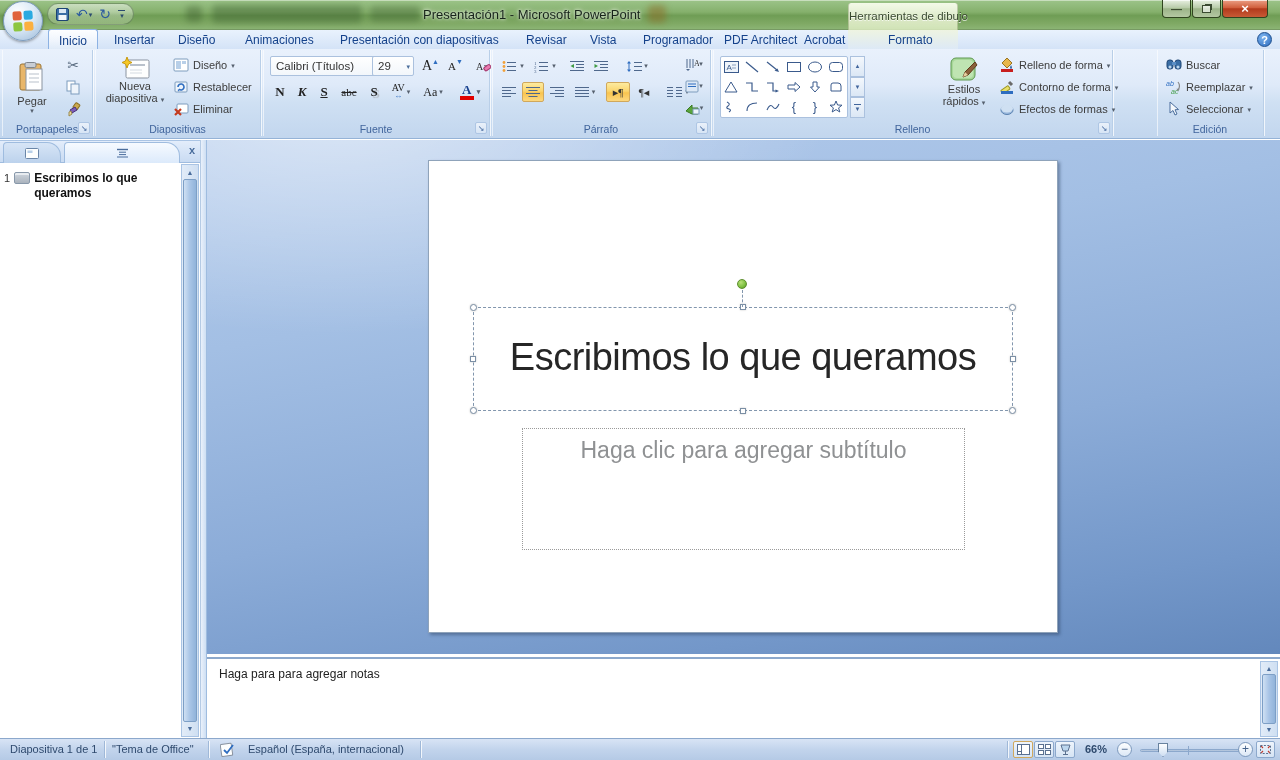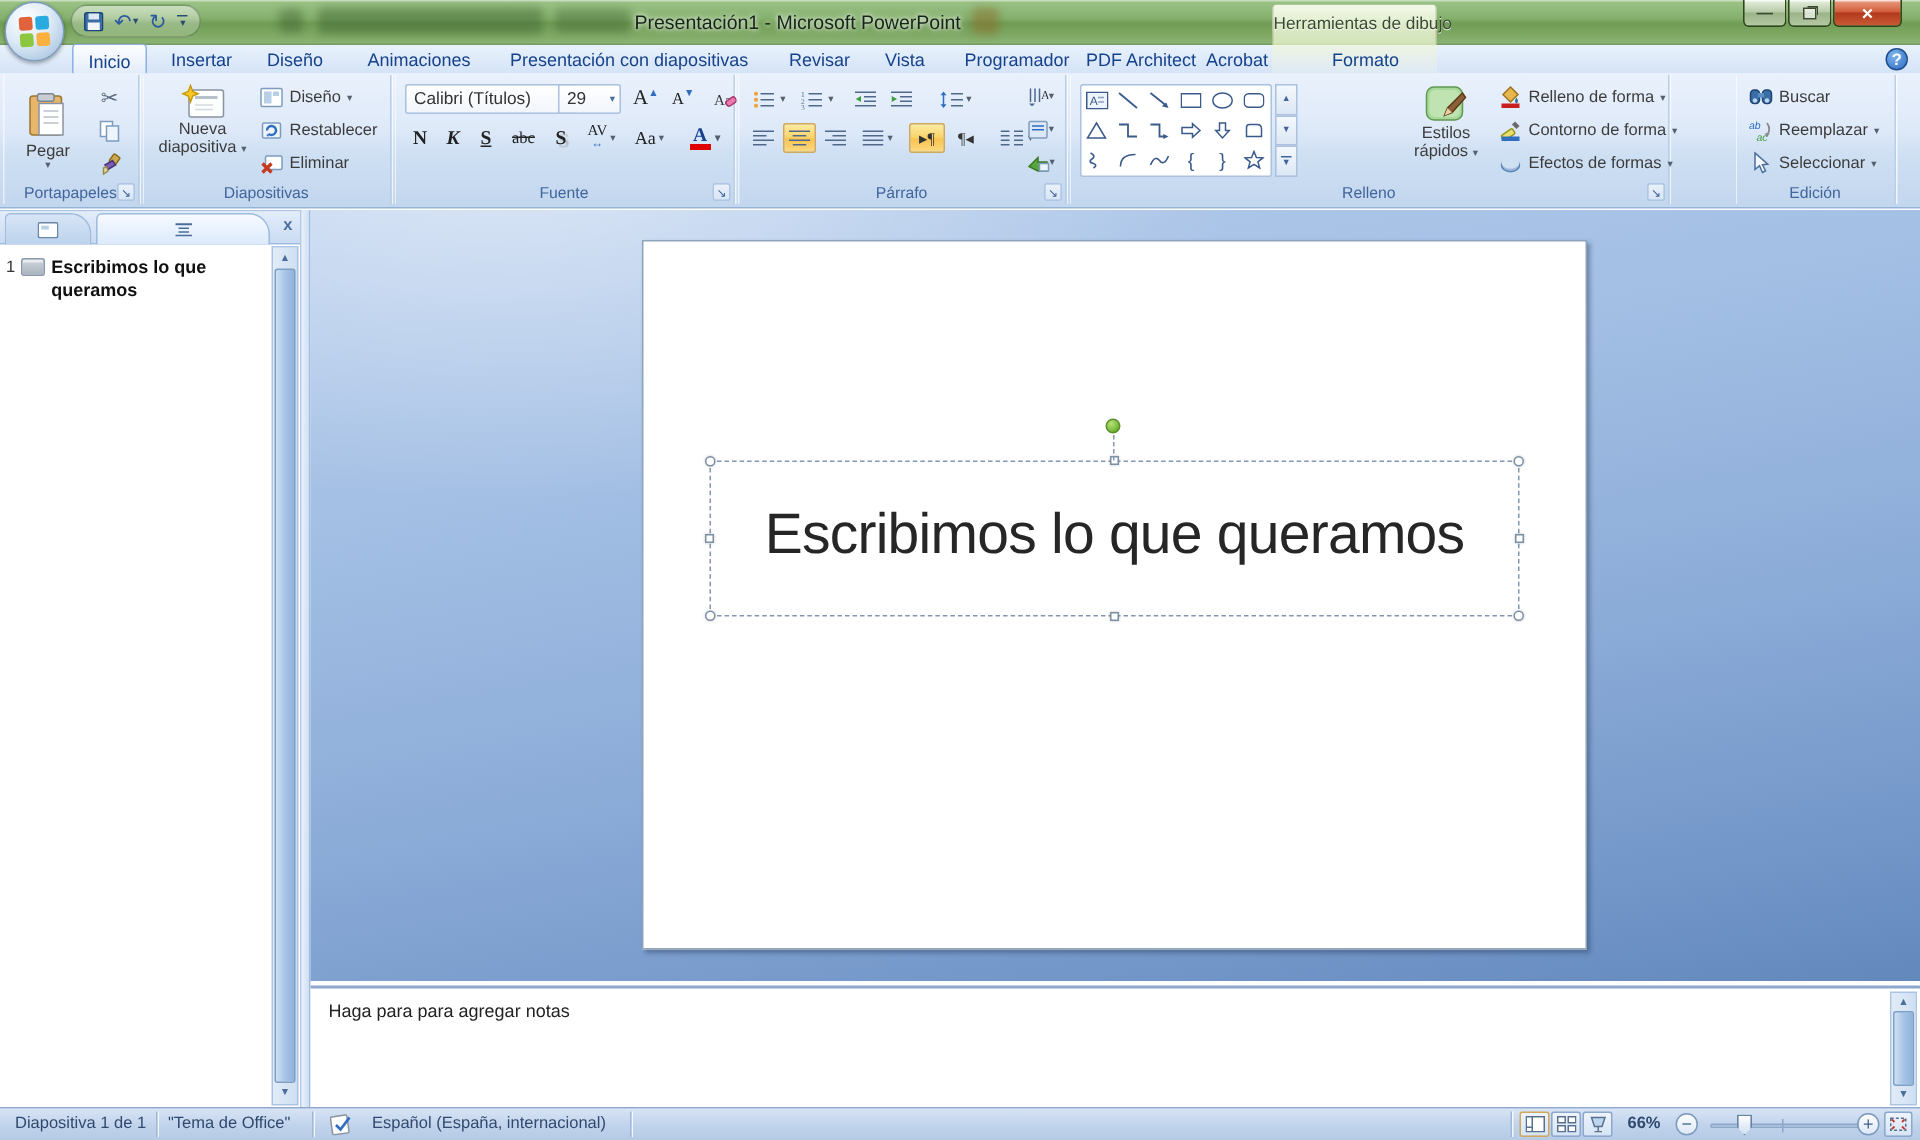--- a/index.html
+++ b/index.html
@@ -672,20 +672,23 @@
         <span class="handle-c" style="left:-4px;bottom:-4px;"></span>
         <span class="handle-c" style="right:-4px;bottom:-4px;"></span>
         <span class="handle-s" style="left:50%;top:-4px;margin-left:-3px;"></span>
         <span class="handle-s" style="left:50%;bottom:-4px;margin-left:-3px;"></span>
         <span class="handle-s" style="left:-4px;top:50%;margin-top:-3px;"></span>
         <span class="handle-s" style="right:-4px;top:50%;margin-top:-3px;"></span>
       </div>
       <div class="rot-stem"></div>
       <div class="rot-handle"></div>
 
+      <div class="subbox">
+        <div class="sub-text">Haga clic para agregar subtítulo</div>
+      </div>
     </div>
   </div>
 
   <div class="notes-panel">
     <div class="notes-text">Haga para para agregar notas</div>
     <div class="vscroll" style="right:2px;top:2px;height:76px;">
       <span class="varrow" style="top:3px;">▲</span>
       <div class="vthumb" style="top:12px;bottom:12px;"></div>
       <span class="varrow" style="bottom:3px;">▼</span>
     </div>

